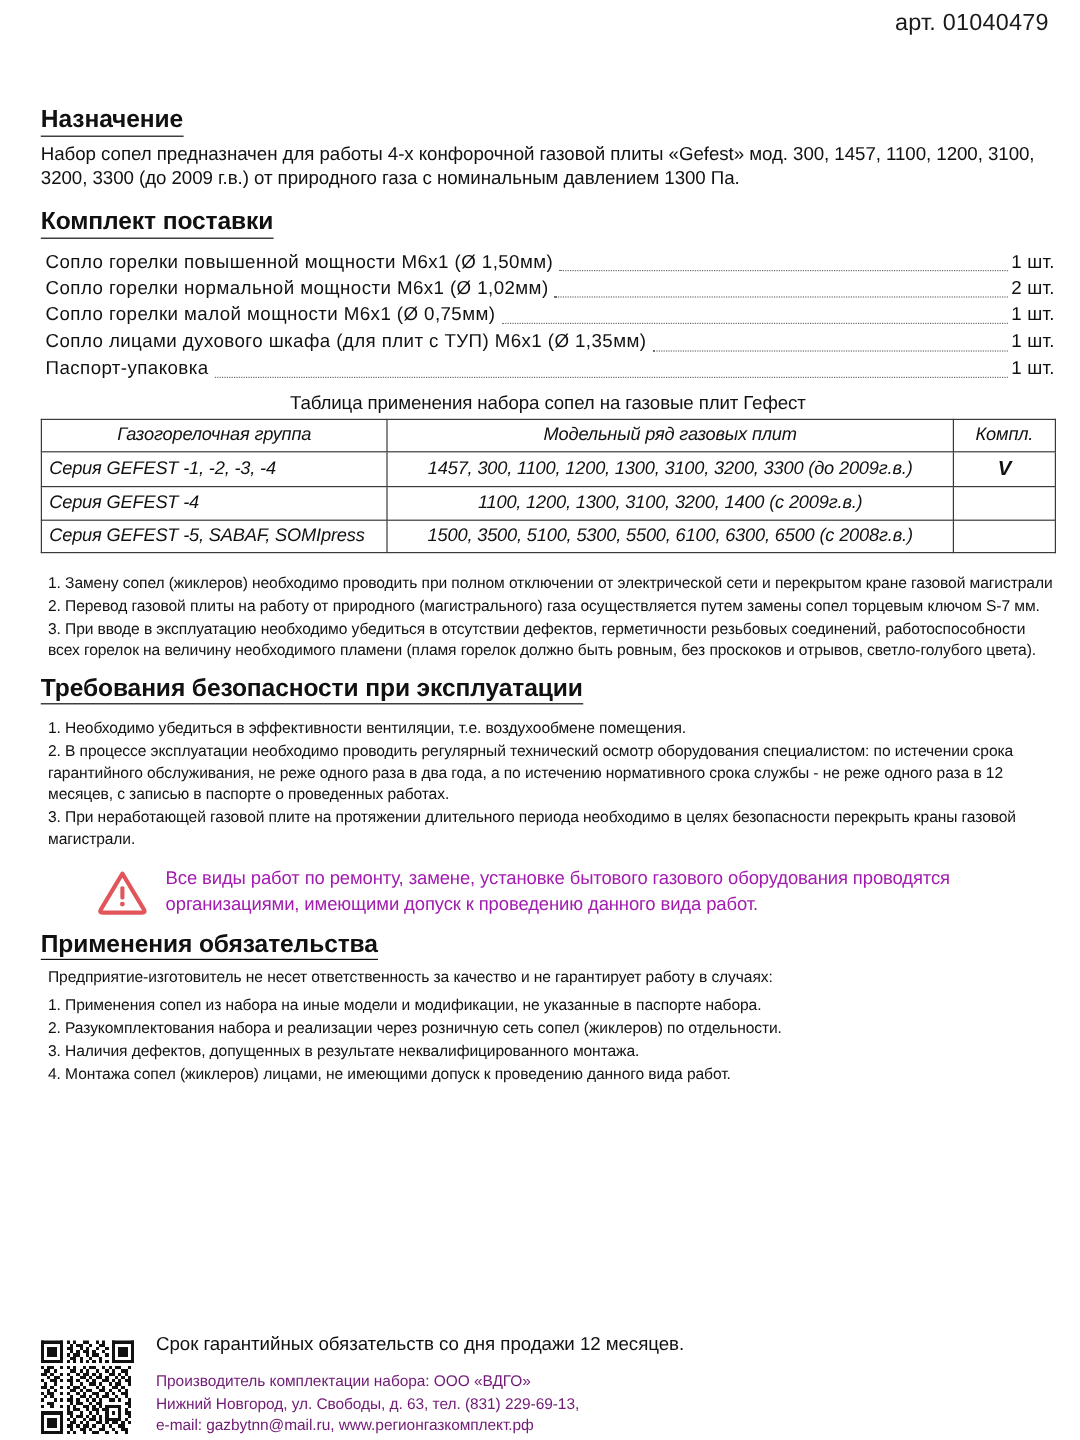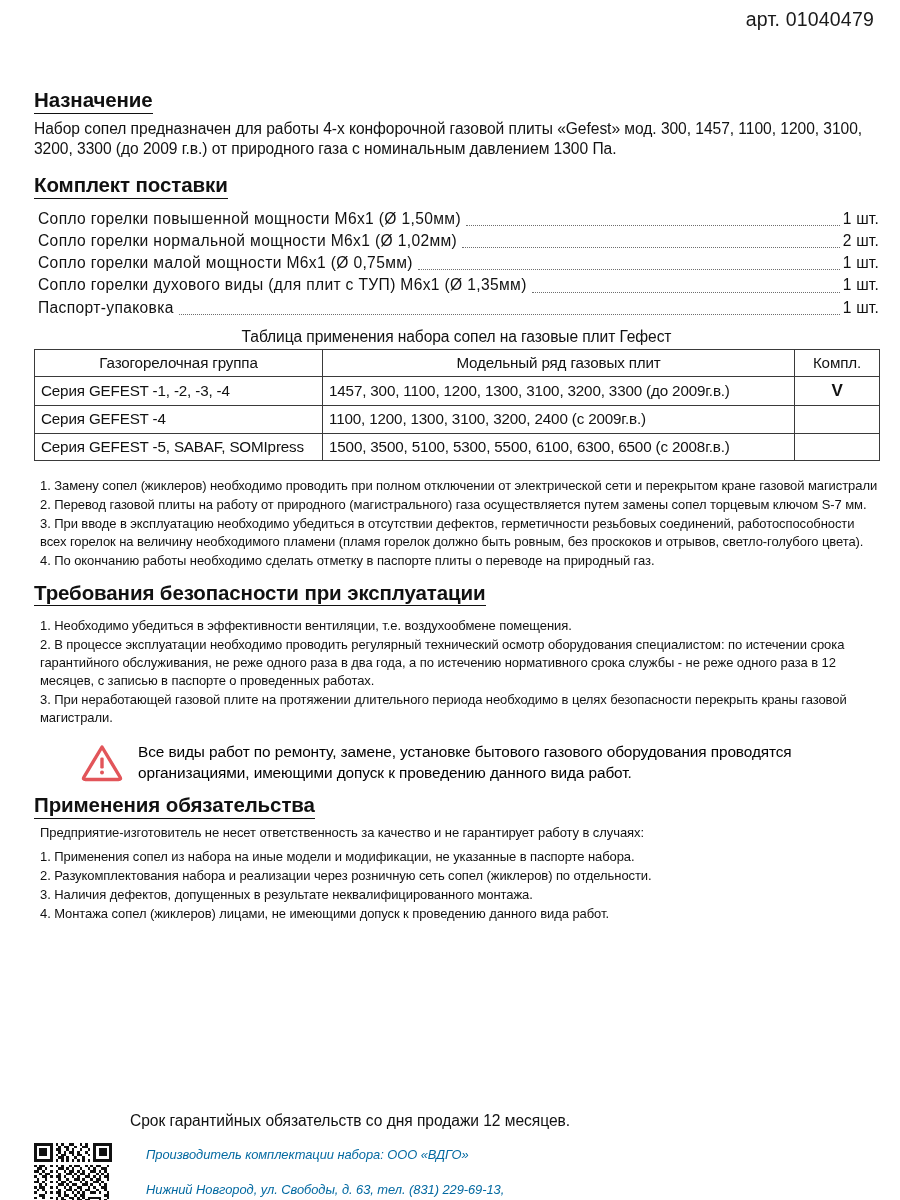--- a/index.html
+++ b/index.html
@@ -94,39 +94,40 @@
     text-align: center;
     font-size: 15.6px;
     margin: 9px 0 3px 0;
     letter-spacing: -0.1px;
   }
   table.apply {
     border-collapse: collapse;
     width: 845px;
     table-layout: fixed;
     font-size: 15.2px;
+    font-style: italic;
   }
   table.apply th, table.apply td {
     border: 1.3px solid #3a3a3a;
     padding: 4px 6px;
     line-height: 1.2;
     vertical-align: middle;
     height: 25px;
     box-sizing: border-box;
     letter-spacing: -0.15px;
   }
   table.apply th {
     font-weight: normal;
     text-align: center;
   }
   .col-group { width: 288px; }
   .col-models { width: 472px; }
   .col-kit    { width: 85px; }
   td.cell-group { text-align: left; }
-  td.cell-models { text-align: left; }
+  td.cell-models { text-align: center; }
   td.cell-kit { text-align: center; font-weight: bold; font-size: 17px; }
 
   
   .list-block { margin: 6px 0 0 0; }
   .list-item {
     font-size: 13px;
     line-height: 1.38;
     margin: 0 0 1px 0;
     padding-left: 6px;
     letter-spacing: -0.08px;
@@ -141,21 +142,21 @@
   }
   .warn-icon {
     flex: 0 0 auto;
     width: 44px;
     height: 40px;
     margin-right: 14px;
   }
   .warn-text {
     font-size: 15.4px;
     line-height: 1.38;
-    color: #000000;
+    color: #a21caf;
     letter-spacing: -0.1px;
   }
 
   
   .footer {
     position: absolute;
     left: 30px;
     top: 1110px;
     width: 845px;
   }
@@ -172,24 +173,23 @@
   }
   .footer-text { flex: 1 1 auto; padding-top: 2px; }
   .warranty-term {
     font-size: 15.6px;
     margin: 0 0 12px 0;
     letter-spacing: -0.05px;
   }
   .maker-line {
     font-size: 12.9px;
     line-height: 1.45;
-    margin: 16px;
+    margin: 0;
     letter-spacing: -0.05px;
-    color: #0369a1;
-    font-style: italic;
+    color: #701a75;
   }
 </style>
 </head>
 <body>
 
 <div class="page">
 
   <div class="art-line">арт. 01040479</div>
 
   <div class="content">
@@ -214,21 +214,21 @@
         <span class="kit-name">Сопло  горелки  нормальной  мощности  М6х1  (Ø 1,02мм)</span>
         <span class="kit-dots"></span>
         <span class="kit-qty">2 шт.</span>
       </li>
       <li class="kit-row">
         <span class="kit-name">Сопло  горелки  малой  мощности  М6х1  (Ø 0,75мм)</span>
         <span class="kit-dots"></span>
         <span class="kit-qty">1 шт.</span>
       </li>
       <li class="kit-row">
-        <span class="kit-name">Сопло  горелки  духового  виды  (для плит с ТУП)  М6х1  (Ø 1,35мм)</span>
+        <span class="kit-name">Сопло  лицами  духового  шкафа  (для плит с ТУП)  М6х1  (Ø 1,35мм)</span>
         <span class="kit-dots"></span>
         <span class="kit-qty">1 шт.</span>
       </li>
       <li class="kit-row">
         <span class="kit-name">Паспорт-упаковка</span>
         <span class="kit-dots"></span>
         <span class="kit-qty">1 шт.</span>
       </li>
     </ul>
 
@@ -247,38 +247,37 @@
         </tr>
       </thead>
       <tbody>
         <tr>
           <td class="cell-group">Серия GEFEST -1, -2, -3, -4</td>
           <td class="cell-models">1457, 300, 1100, 1200, 1300, 3100, 3200, 3300 (до 2009г.в.)</td>
           <td class="cell-kit">V</td>
         </tr>
         <tr>
           <td class="cell-group">Серия GEFEST -4</td>
-          <td class="cell-models">1100, 1200, 1300, 3100, 3200, 2400 (с 2009г.в.)</td>
+          <td class="cell-models">1100, 1200, 1300, 3100, 3200, 1400 (с 2009г.в.)</td>
           <td class="cell-kit"></td>
         </tr>
         <tr>
           <td class="cell-group">Серия GEFEST -5, SABAF, SOMIpress</td>
           <td class="cell-models">1500, 3500, 5100, 5300, 5500, 6100, 6300, 6500 (с 2008г.в.)</td>
           <td class="cell-kit"></td>
         </tr>
       </tbody>
     </table>
 
     <div class="block-gap-2"></div>
 
     <div class="list-block">
       <p class="list-item">1. Замену сопел (жиклеров) необходимо проводить при полном отключении от электрической сети и перекрытом кране газовой магистрали</p>
       <p class="list-item">2. Перевод газовой плиты  на работу от природного (магистрального) газа осуществляется путем замены сопел торцевым ключом S-7 мм.</p>
       <p class="list-item">3. При вводе в эксплуатацию необходимо убедиться в отсутствии дефектов, герметичности резьбовых соединений, работоспособности всех горелок на величину необходимого пламени (пламя горелок должно быть ровным, без проскоков и отрывов, светло-голубого цвета).</p>
-      <p class="list-item">4. По окончанию работы необходимо сделать отметку в паспорте плиты о переводе на природный газ.</p>
     </div>
 
     <div class="block-gap-2"></div>
 
     <div class="head-wrap">
       <h2 class="section-head">Требования безопасности при эксплуатации</h2>
     </div>
     <div class="list-block">
       <p class="list-item">1. Необходимо убедиться в эффективности вентиляции, т.е. воздухообмене помещения.</p>
       <p class="list-item">2. В процессе эксплуатации необходимо проводить регулярный технический осмотр оборудования специалистом: по истечении срока гарантийного обслуживания, не реже одного раза в два года, а по истечению нормативного срока службы - не реже одного раза в 12 месяцев, с записью в паспорте о проведенных работах.</p>

